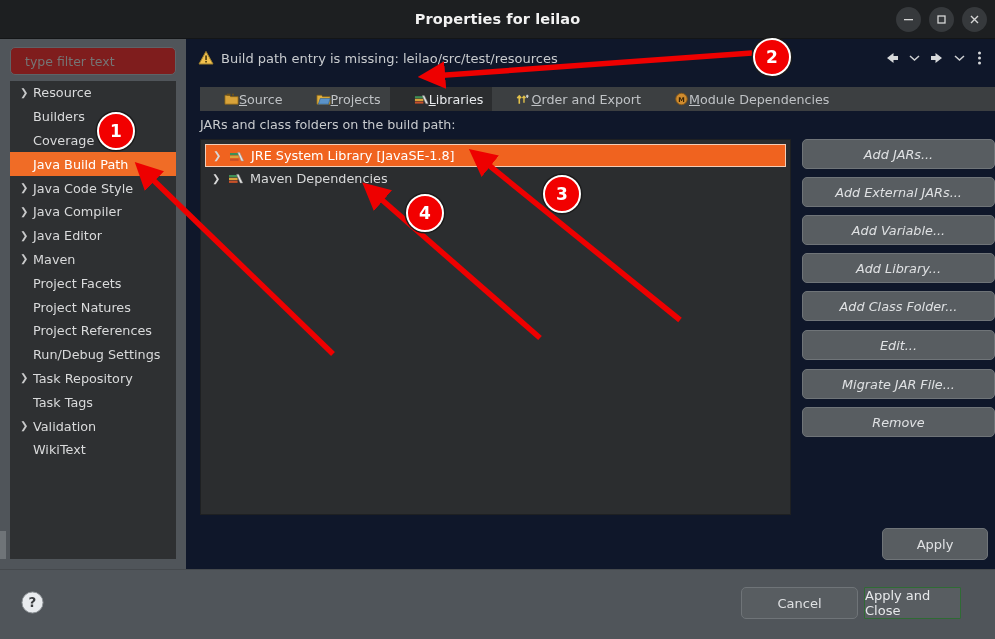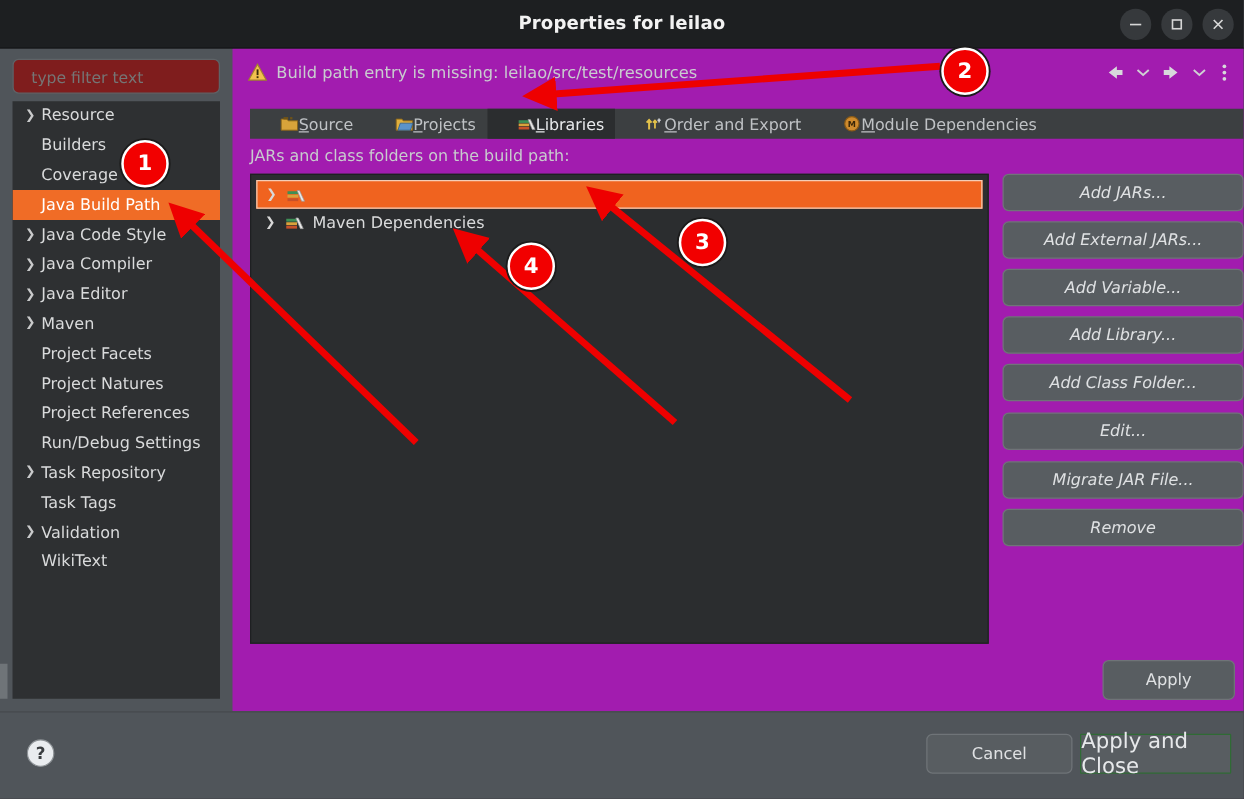--- a/index.html
+++ b/index.html
@@ -65,21 +65,21 @@
   .tree-item.selected { background: #f06c26; color: #ffffff; }
   .tree-arrow {
     width: 13px; display: inline-block; color: #c9cacb;
     font-size: 10px; line-height: 1; flex: 0 0 13px;
   }
   .tree-label { display: inline-block; }
 
   
   .content {
     position: absolute; left: 186px; top: 39px; width: 809px; height: 530px;
-    background: #a21caf;
+    background: #0f172a;
   }
 
   .status-row { position: absolute; left: 12px; top: 8px; height: 22px; display: flex; align-items: center; }
   .warn-icon { width: 16px; height: 16px; margin-right: 7px; }
   .status-text { color: #c9cccf; font-size: 13px; white-space: nowrap; }
 
   .navbtns { position: absolute; right: 8px; top: 7px; display: flex; align-items: center; gap: 3px; }
   .navbtn {
     width: 22px; height: 24px; display: flex; align-items: center; justify-content: center;
     color: #d2d4d6;
@@ -153,23 +153,23 @@
   .help-icon {
     position: absolute; left: 21px; top: 21px; width: 23px; height: 23px;
   }
   .cancel-btn {
     position: absolute; left: 741px; top: 17px; width: 117px; height: 32px;
     background: #585d61; border: 1px solid #6f7478; border-radius: 5px;
     color: #dfe1e3; font-size: 13px; font-family: "DejaVu Sans", sans-serif;
     display: flex; align-items: center; justify-content: center;
   }
   .apply-close-btn {
-    position: absolute; left: 864px; top: 17px; width: 121px; height: 32px;
+    position: absolute; left: 864px; top: 17px; width: 97px; height: 32px;
     background: #585d61; border: 1px solid #2f6b34; border-radius: 1px;
-    color: #e7e9eb; font-size: 17px; font-family: "DejaVu Sans", sans-serif;
+    color: #e7e9eb; font-size: 13px; font-family: "DejaVu Sans", sans-serif;
     display: flex; align-items: center; justify-content: center;
   }
 
   
   .anno-svg {
     position: absolute; left: 0; top: 0; width: 995px; height: 639px;
     pointer-events: none;
   }
   .badge {
     position: absolute; width: 38px; height: 38px; border-radius: 50%;
@@ -366,20 +366,21 @@
 
     <div class="listbox" id="listbox">
         <div class="list-row selected">
           <span class="row-arrow">❯</span>
           <svg class="lib-ico" viewBox="0 0 16 14">
             <rect x="1" y="4" width="8.6" height="2.3" fill="#3e8f56"></rect>
             <rect x="1" y="6.8" width="8.6" height="2.3" fill="#d9a33c"></rect>
             <rect x="1" y="9.6" width="8.6" height="2.3" fill="#c7512a"></rect>
             <path d="M10.6 3.4 L14.6 11.9 L12.3 11.9 L8.7 3.4 Z" fill="#eaeaea" stroke="#9a9a9a" stroke-width=".6"></path>
           </svg>
+          <span>JRE System Library [JavaSE-1.8]</span>
         </div>
         <div class="list-row">
           <span class="row-arrow">❯</span>
           <svg class="lib-ico" viewBox="0 0 16 14">
             <rect x="1" y="4" width="8.6" height="2.3" fill="#3e8f56"></rect>
             <rect x="1" y="6.8" width="8.6" height="2.3" fill="#d9a33c"></rect>
             <rect x="1" y="9.6" width="8.6" height="2.3" fill="#c7512a"></rect>
             <path d="M10.6 3.4 L14.6 11.9 L12.3 11.9 L8.7 3.4 Z" fill="#eaeaea" stroke="#9a9a9a" stroke-width=".6"></path>
           </svg>
           <span>Maven Dependencies</span>

